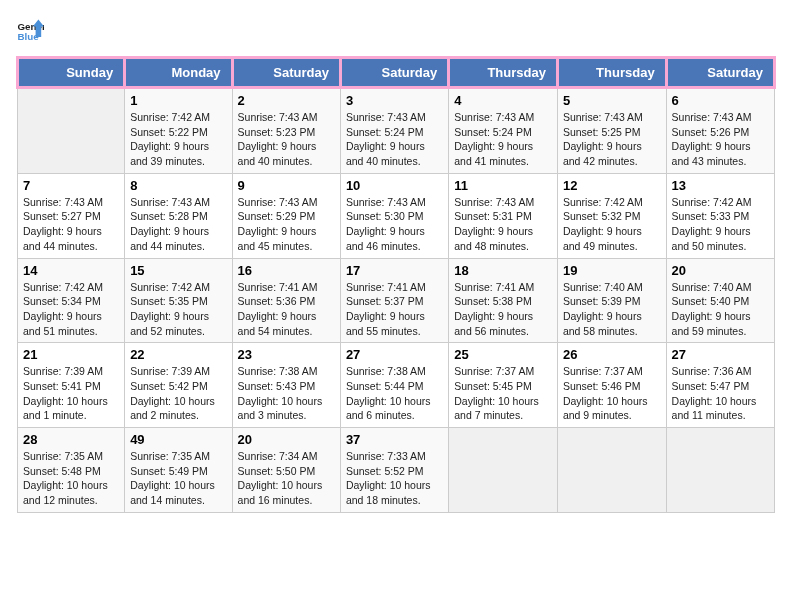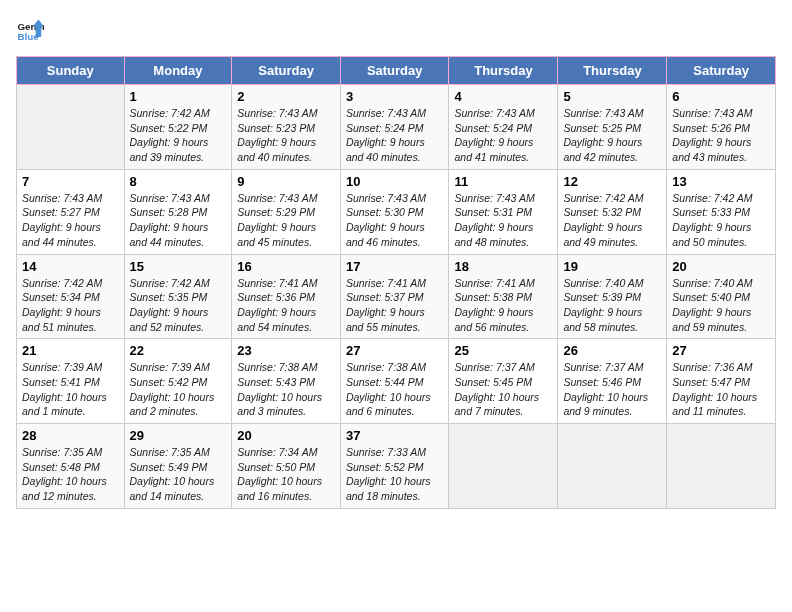--- a/index.html
+++ b/index.html
@@ -39,24 +39,24 @@
     }
     table {
       width: 100%;
       border-collapse: collapse;
       font-size: 11px;
     }
     thead tr th {
       background: #4a76b8;
       color: #fff;
       padding: 6px 10px;
-      text-align: center;
+      text-align: right;
       font-size: 13px;
       font-weight: bold;
-      border: 1px solid #f9a8d4;
+      border: 3px solid #f9a8d4;
     }
     tbody tr td {
       border: 1px solid #ccc;
       vertical-align: top;
       padding: 4px 5px;
       height: 80px;
       width: 113px;
       background: #fff;
     }
     tbody tr:nth-child(odd) td {
@@ -65,21 +65,20 @@
     .day-number {
       font-weight: bold;
       font-size: 13px;
       margin-bottom: 2px;
       display: block;
     }
     .day-info {
       font-size: 10.5px;
       color: #222;
       line-height: 1.4;
-      font-style: italic;
     }
     .empty-cell {
       background: #f0f0f0 !important;
     }
   </style>
 </head>
 <body>
 
 <div class="header-area">
   <div class="logo">
@@ -228,21 +227,21 @@
           <span class="day-number">27</span>
           <div class="day-info">Sunrise: 7:36 AM<br>Sunset: 5:47 PM<br>Daylight: 10 hours and 11 minutes.</div>
         </td>
       </tr>
       <tr>
         <td>
           <span class="day-number">28</span>
           <div class="day-info">Sunrise: 7:35 AM<br>Sunset: 5:48 PM<br>Daylight: 10 hours and 12 minutes.</div>
         </td>
         <td>
-          <span class="day-number">29</span>
+          <span class="day-number">49</span>
           <div class="day-info">Sunrise: 7:35 AM<br>Sunset: 5:49 PM<br>Daylight: 10 hours and 14 minutes.</div>
         </td>
         <td>
           <span class="day-number">20</span>
           <div class="day-info">Sunrise: 7:34 AM<br>Sunset: 5:50 PM<br>Daylight: 10 hours and 16 minutes.</div>
         </td>
         <td>
           <span class="day-number">37</span>
           <div class="day-info">Sunrise: 7:33 AM<br>Sunset: 5:52 PM<br>Daylight: 10 hours and 18 minutes.</div>
         </td>

